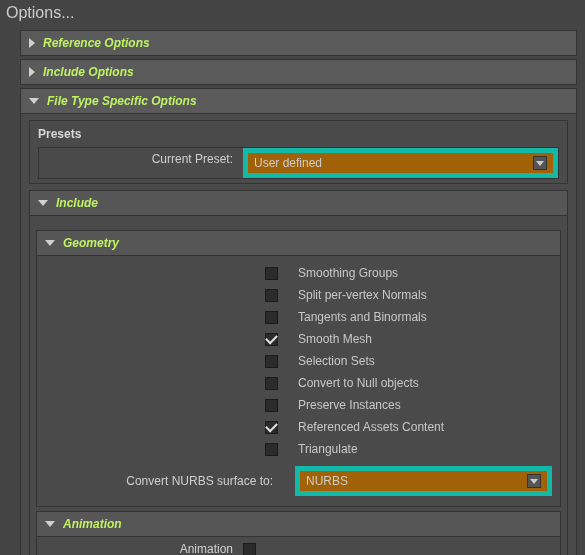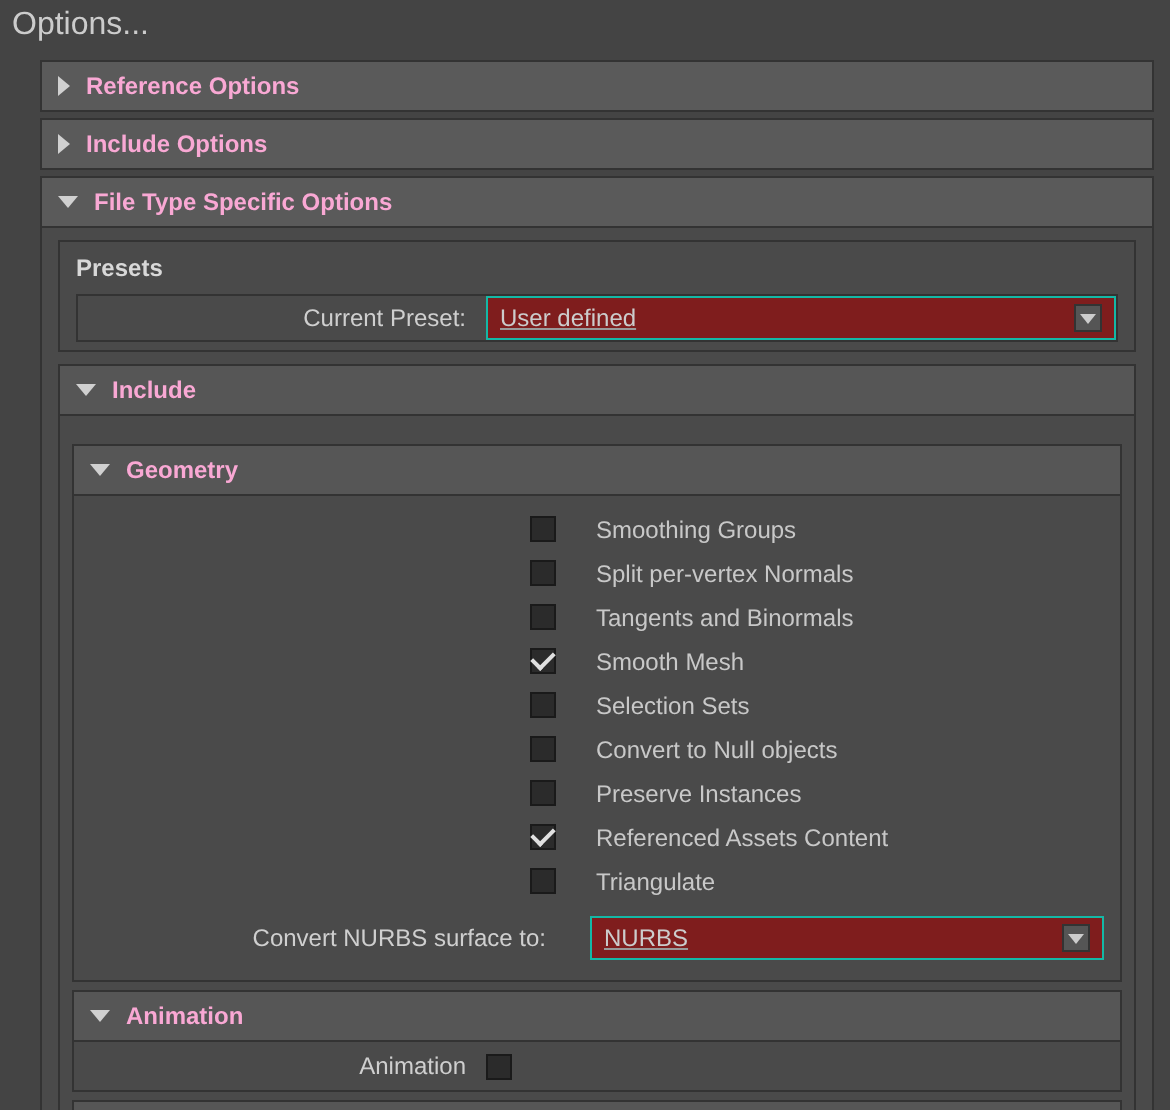--- a/index.html
+++ b/index.html
@@ -36,21 +36,22 @@
     display: flex;
     align-items: center;
     gap: 8px;
     cursor: pointer;
   }
   .section-header.sub {
     background: #565656;
   }
   .section-header .title {
     font-weight: bold;
-    color: #f9a8d4;
+    color: #bef264;
+    font-style: italic;
   }
   .triangle {
     width: 0;
     height: 0;
     display: inline-block;
   }
   .triangle.right {
     border-top: 5px solid transparent;
     border-bottom: 5px solid transparent;
     border-left: 6px solid #d0d0d0;
@@ -87,25 +88,24 @@
     width: 198px;
     text-align: right;
     color: #cfcfcf;
     padding: 4px 4px;
   }
   .dropdown {
     flex: 1;
     display: flex;
     justify-content: space-between;
     align-items: center;
-    background: #7f1d1d;
-    border: 1px solid #14b8a6;
+    background: #a16207;
+    border: 5px solid #14b8a6;
     padding: 3px 6px;
     color: #9a9a9a;
-    text-decoration: underline;
   }
   .dropdown .dd-arrow {
     width: 14px;
     height: 14px;
     background: #555;
     border: 1px solid #333;
     display: flex;
     align-items: center;
     justify-content: center;
   }
@@ -114,20 +114,21 @@
     height: 0;
     border-left: 4px solid transparent;
     border-right: 4px solid transparent;
     border-top: 5px solid #ccc;
   }
   .nested {
     padding-left: 0px;
   }
   .checkbox-row {
     display: flex;
+    align-items: center;
     gap: 20px;
     padding: 4px 0;
   }
   .checkbox-row .spacer {
     width: 200px;
   }
   .checkbox {
     width: 13px;
     height: 13px;
     background: #2b2b2b;

